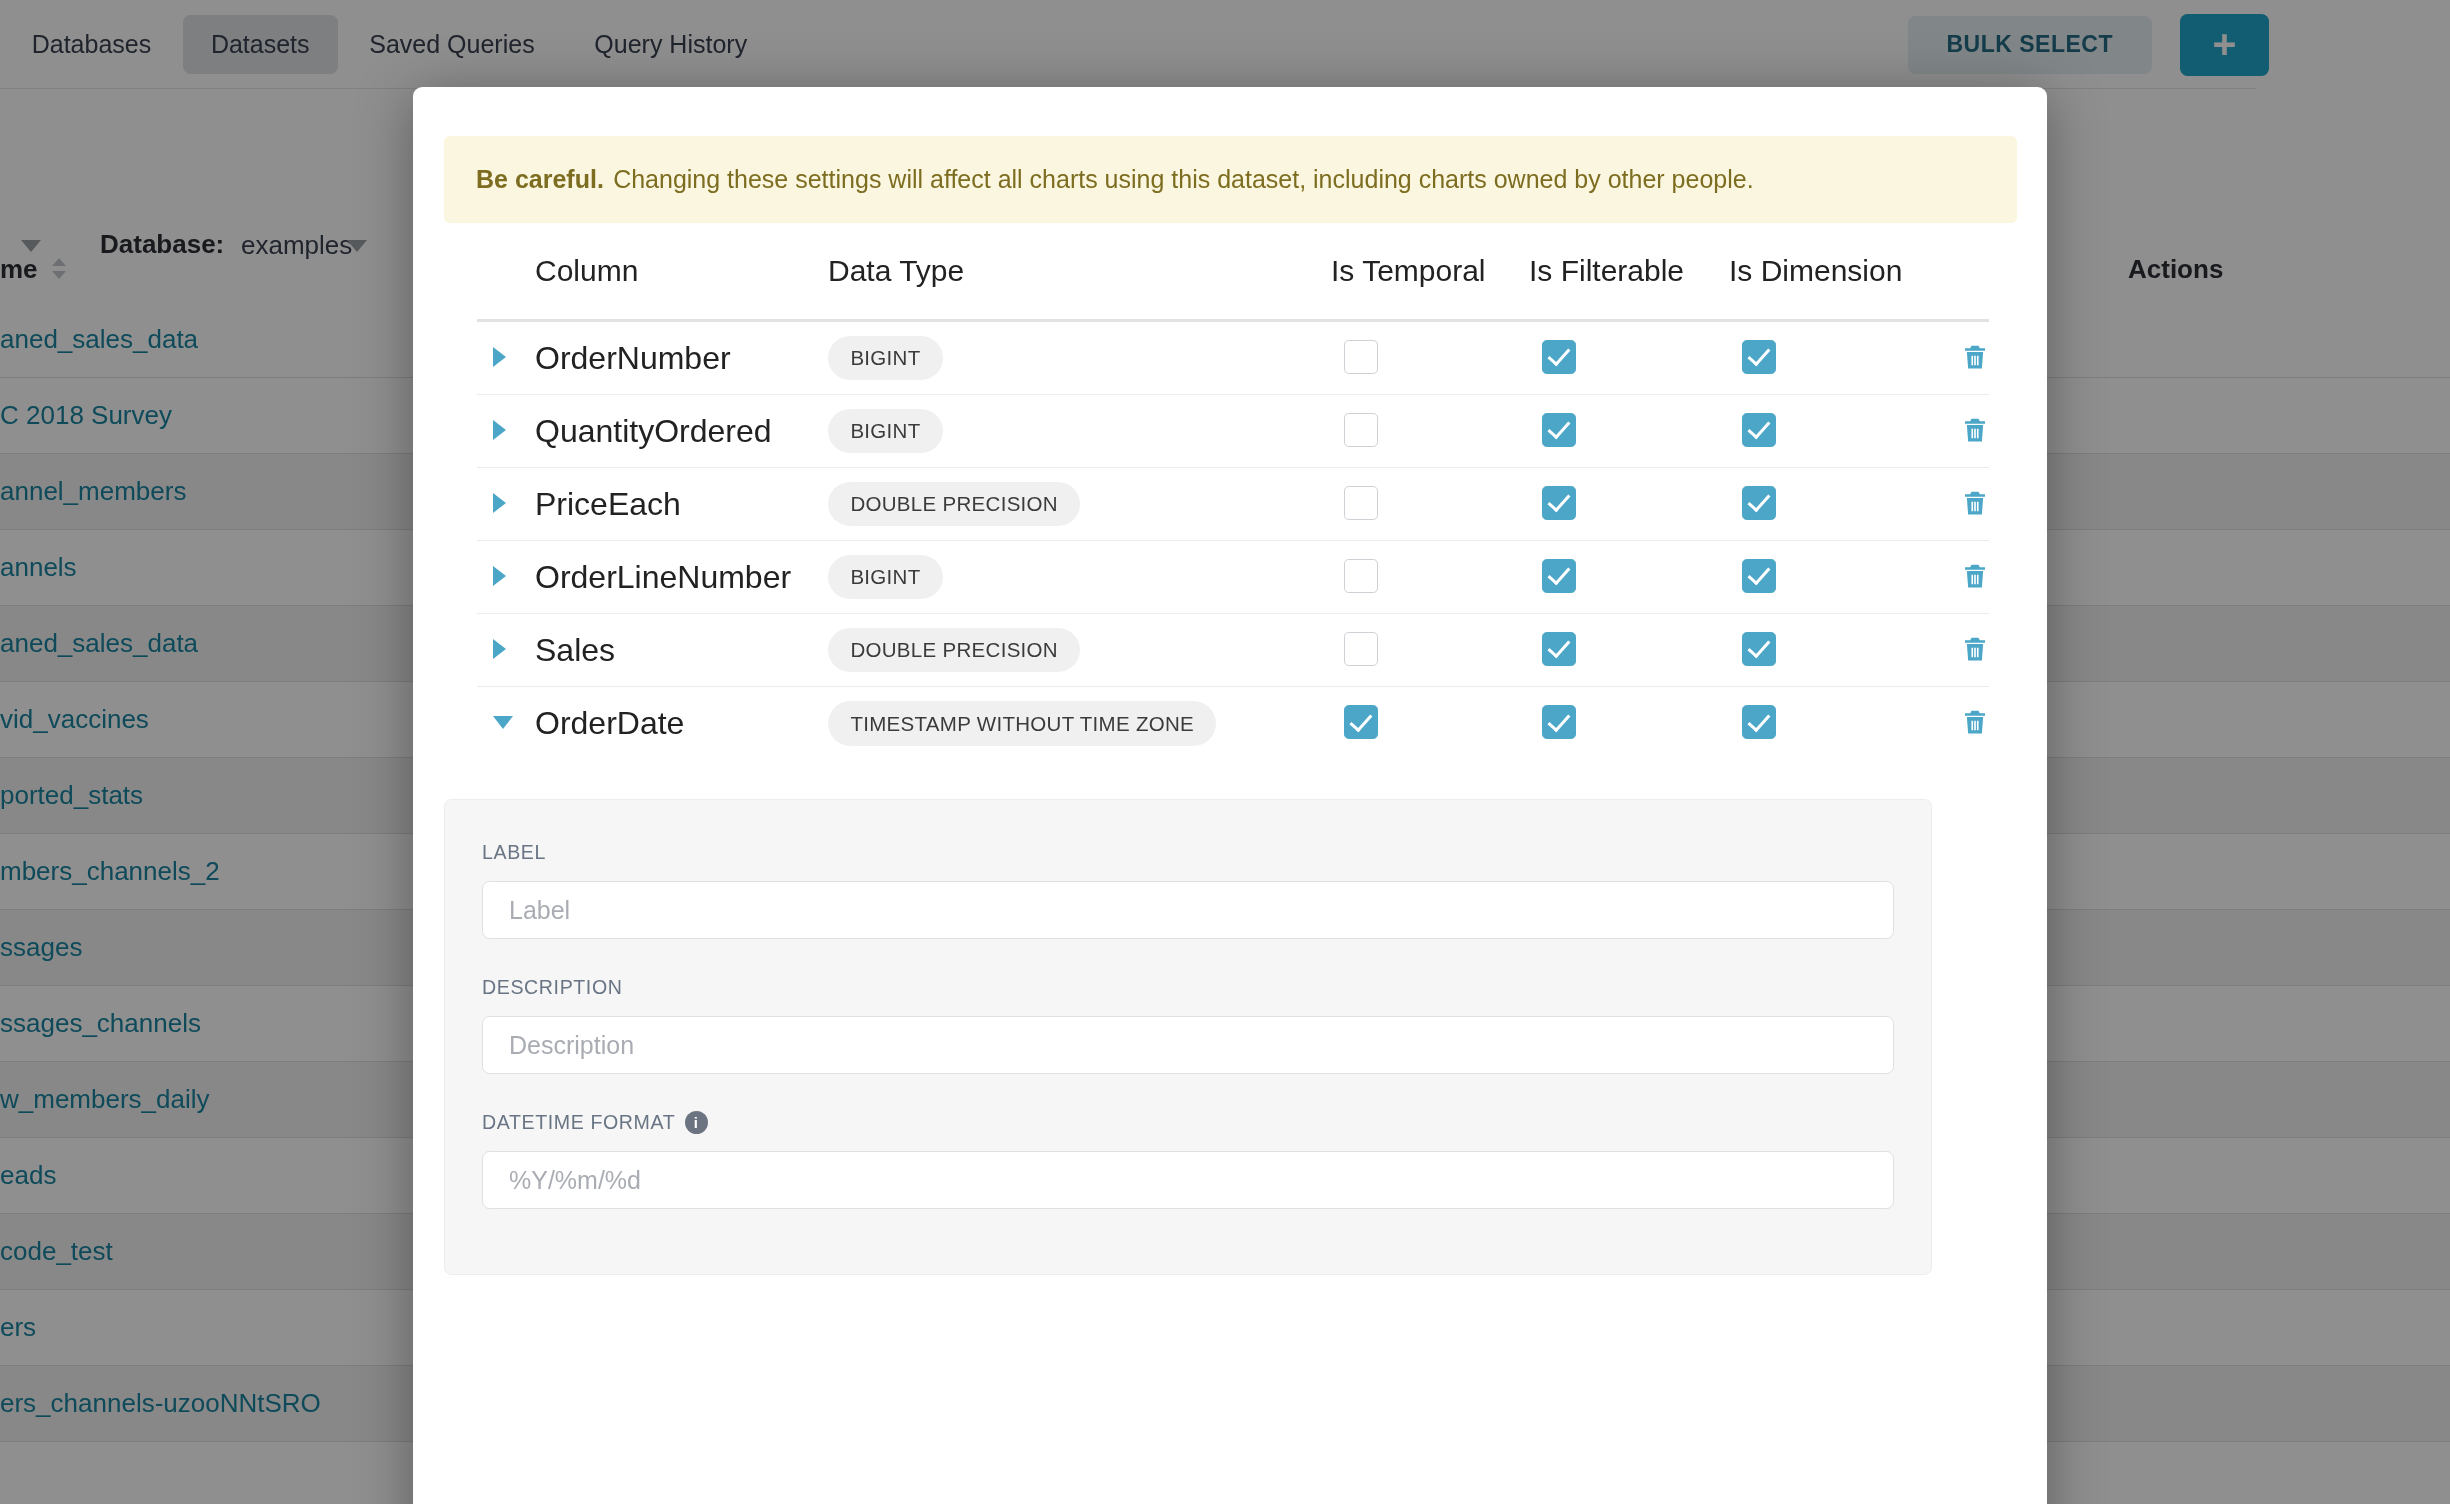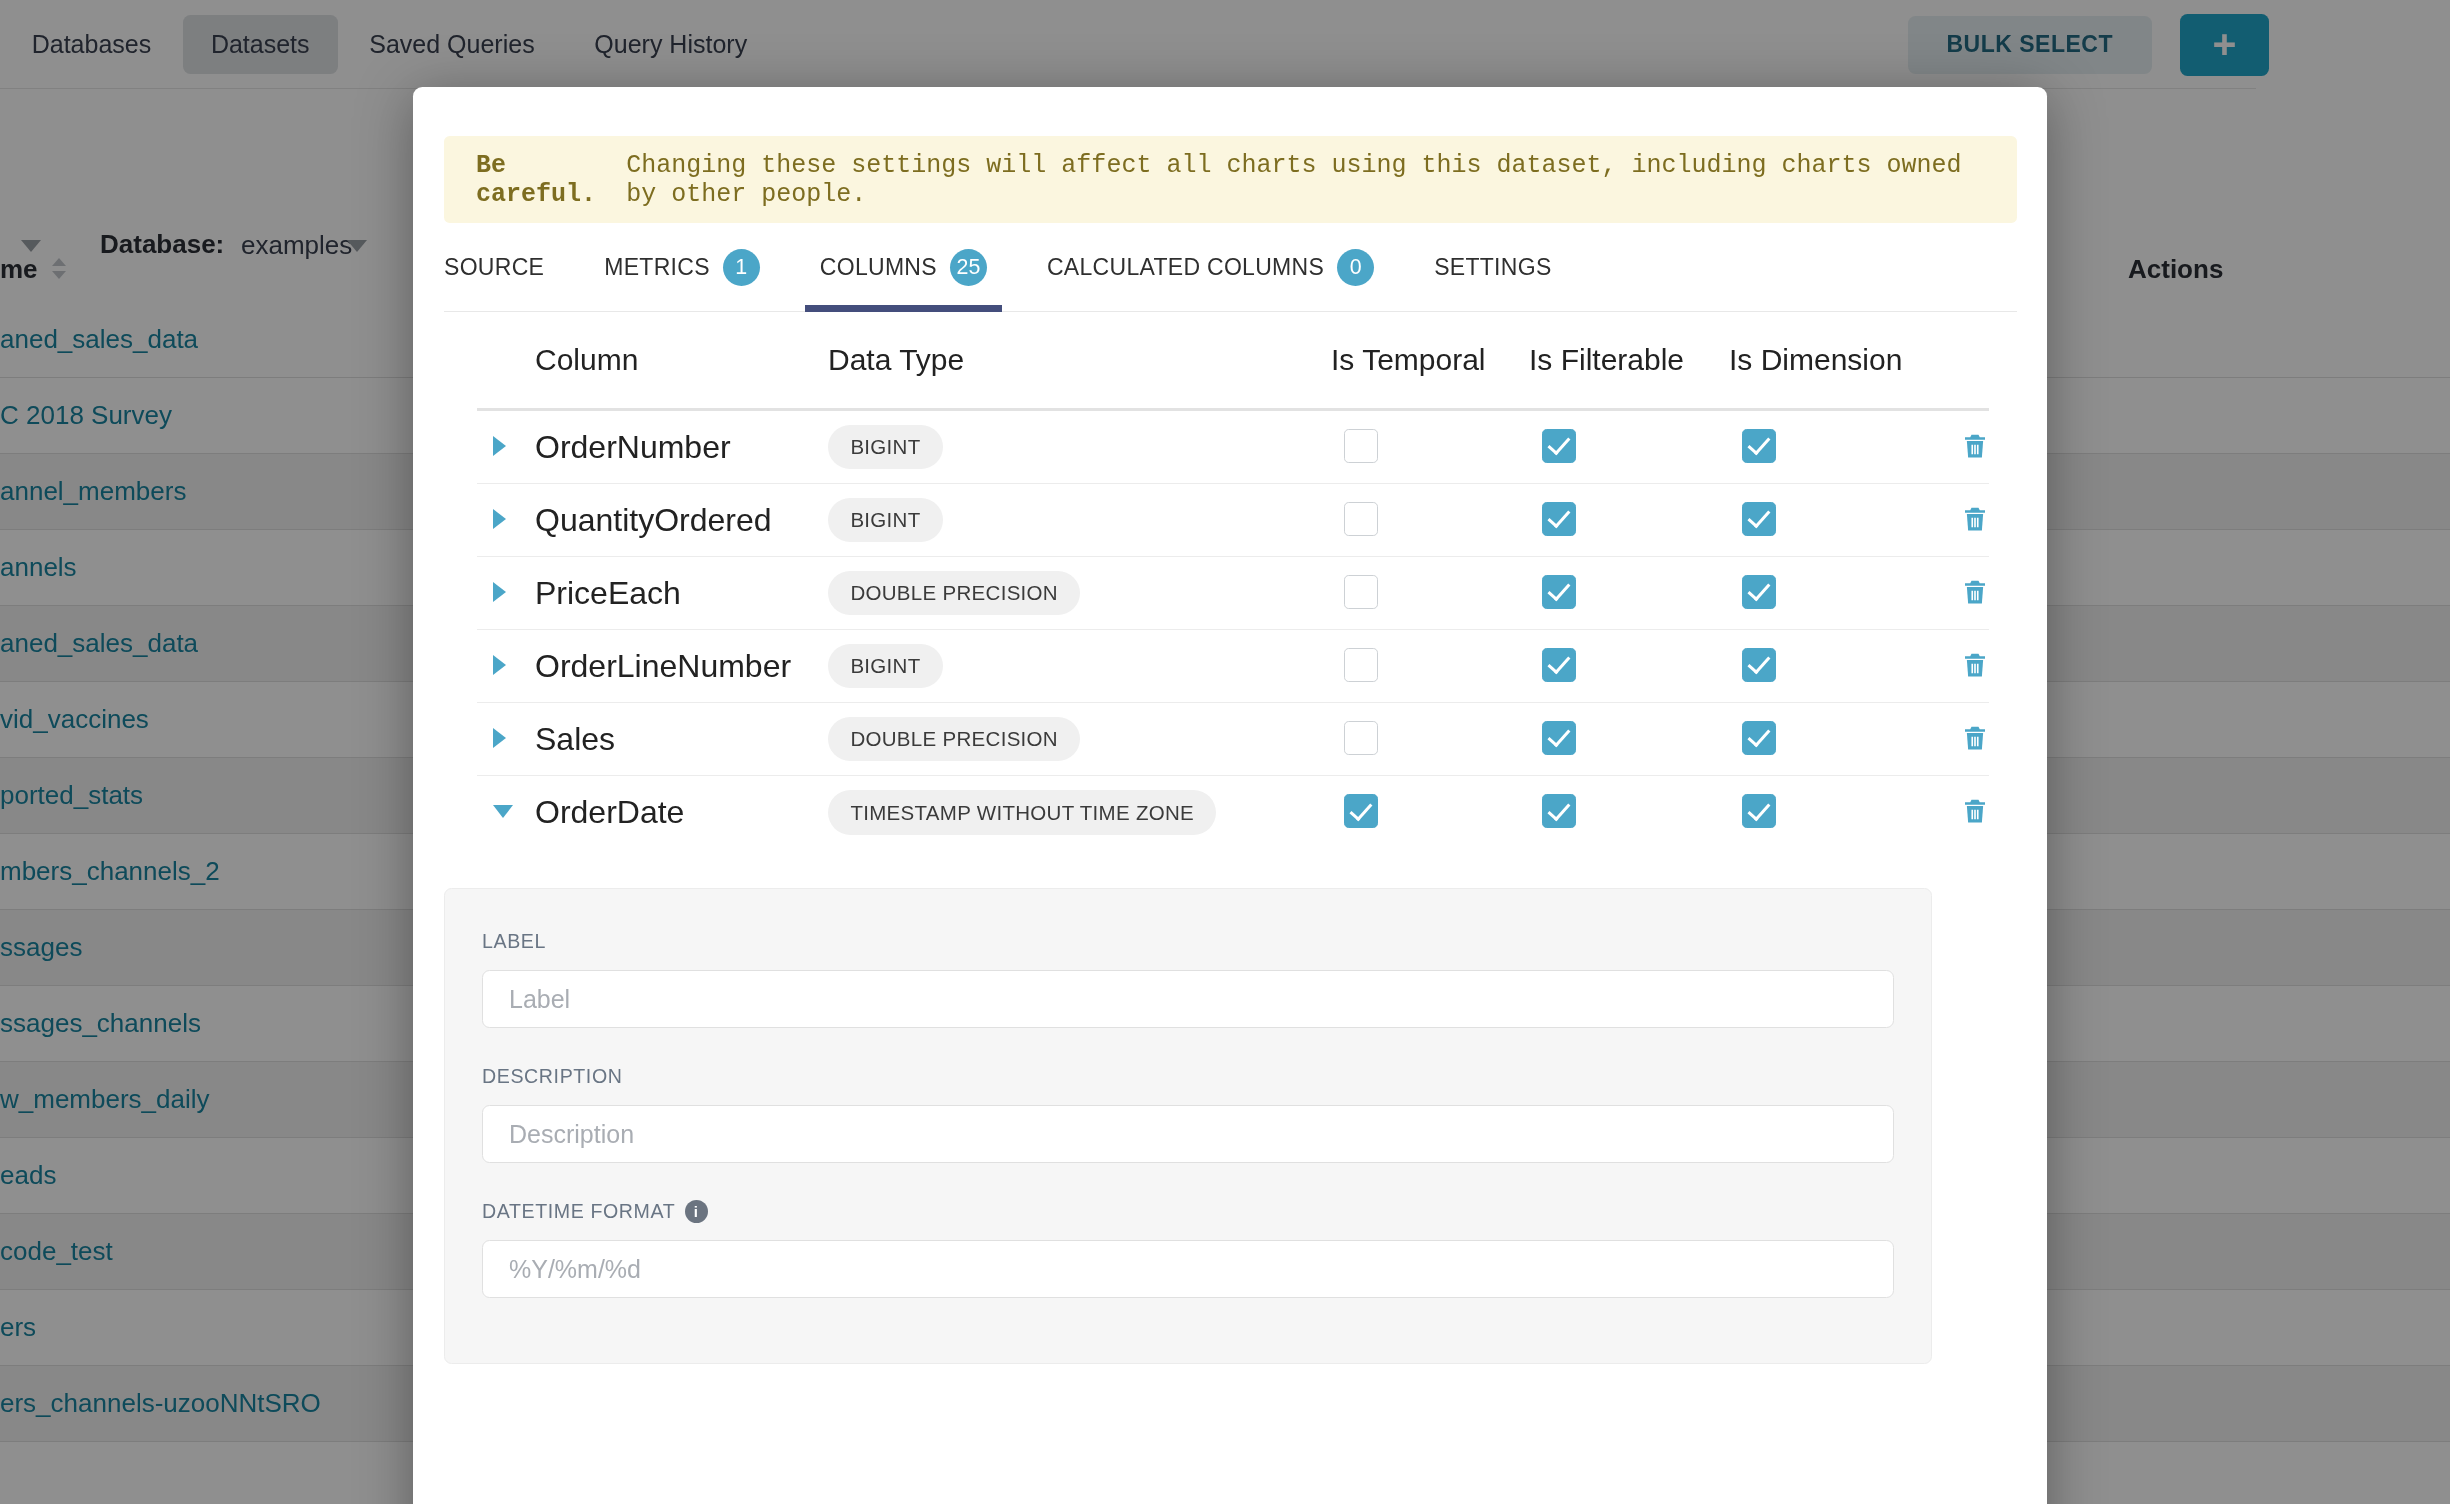--- a/index.html
+++ b/index.html
@@ -51,21 +51,21 @@
            background:#fff; border-radius:9.3px 9.3px 0 0; box-shadow:0 9.3px 56px rgba(0,0,0,0.35); }
   .modal-header { height:107px; background:#f7f7f7; border-bottom:0.9px solid #e6e6e6;
                   border-radius:9.3px 9.3px 0 0; display:flex; align-items:center; padding:0 34px 0 31px; }
   .modal-title { font-size:31px; color:#2b2b2b; }
   .modal-title b { font-weight:700; }
   .close-btn { margin-left:auto; font-size:37px; color:#9da4b0; background:none; border:none;
                cursor:pointer; line-height:1; font-family:inherit; }
 
   .modal-body { padding:0 30px 0 31px; }
   .banner { margin-top:49px; height:87px; background:#fbf6df; border-radius:5.6px;
-            display:flex; align-items:center; padding:0 32px; font-size:25px; color:#7d6d20;font-family:Liberation Mono, monospace; }
+            display:flex; align-items:center; padding:0 32px; font-size:25px; color:#7d6d20; }
   .banner b { font-weight:700; margin-right:9.3px; }
 
   .tabs { height:89px; display:flex; align-items:center; gap:60px; border-bottom:0.9px solid #e8e8e8; }
   .tab { position:relative; display:flex; align-items:center; gap:13px; height:100%; cursor:pointer; }
   .tab-label { font-size:23px; color:#2f2f2f; letter-spacing:0.3px; white-space:nowrap; }
   .tab-badge { min-width:37px; height:37px; border-radius:18.6px; background:#4ba6c8; color:#fff;
                display:flex; align-items:center; justify-content:center; font-size:21.4px; padding:0 5.6px; }
   .tab.active::after { content:""; position:absolute; left:-15px; right:-15px; bottom:-0.9px; height:6.5px; background:#444e7c; }
 
   .cols-table { margin-left:33px; width:1512px; }
@@ -191,40 +191,20 @@
 <div class="overlay"></div>
 
 <div class="modal">
 
   <div class="modal-body">
     <div class="banner">
       <b>Be careful.</b>
       <span>Changing these settings will affect all charts using this dataset, including charts owned by other people.</span>
     </div>
 
-    <div class="tabs" id="modal-tabs">
-        <div class="tab">
-    <span class="tab-label">SOURCE</span>
-  </div>
-        <div class="tab">
-    <span class="tab-label">METRICS</span>
-  <span class="tab-badge">1</span>
-        </div>
-        <div class="tab active">
-    <span class="tab-label">COLUMNS</span>
-  <span class="tab-badge">25</span>
-        </div>
-        <div class="tab">
-    <span class="tab-label">CALCULATED COLUMNS</span>
-  <span class="tab-badge">0</span>
-        </div>
-        <div class="tab">
-    <span class="tab-label">SETTINGS</span>
-  </div>
-      </div>
 
     <div class="cols-table">
       <div class="cols-head">
         <span></span>
         <span>Column</span>
         <span>Data Type</span>
         <span>Is Temporal</span>
         <span>Is Filterable</span>
         <span>Is Dimension</span>
         <span></span>

